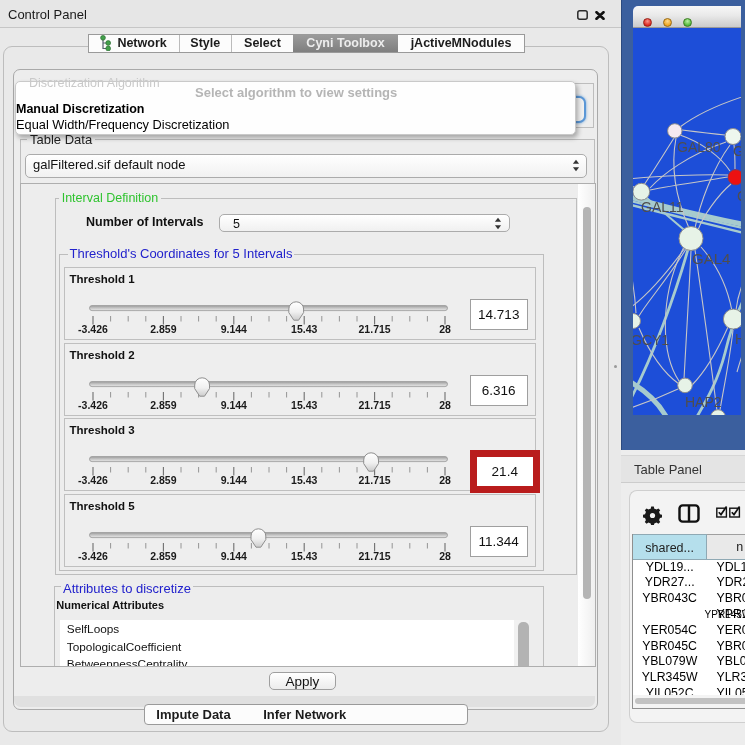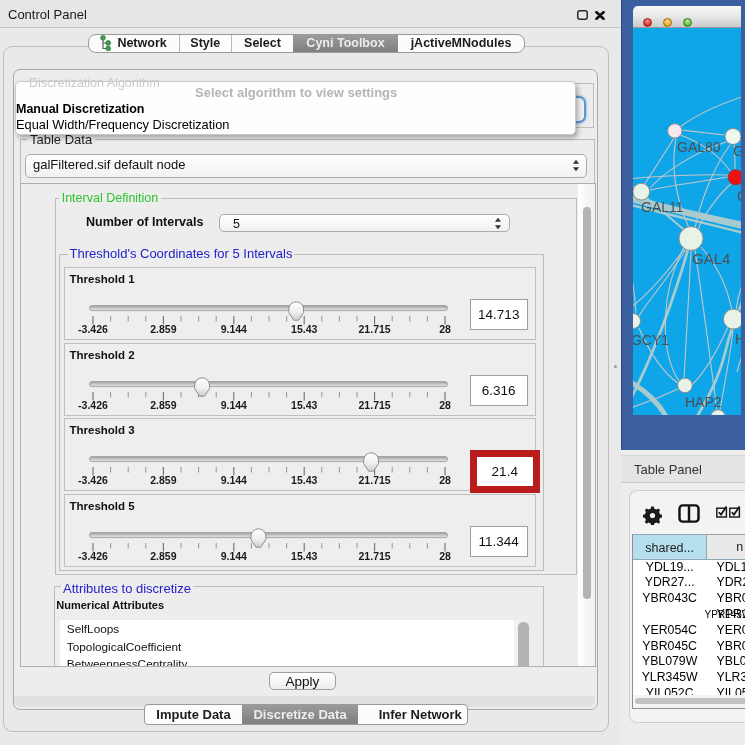--- a/index.html
+++ b/index.html
@@ -171,48 +171,47 @@
     <div class="abs" style="left:514px;top:620px;width:15px;height:46px;background:#f1f1f1;"></div>
     <div class="abs" style="left:517.5px;top:621.8px;width:11px;height:45px;background:#b3b3b3;border-radius:5px 5px 0 0;"></div>
  </div>
 </div>
 
 <div class="abs" style="left:578px;top:184px;width:17px;height:482px;background:linear-gradient(90deg,#ffffff,#efefef);"></div>
 <div class="abs" style="left:582.6px;top:207px;width:8.6px;height:392px;background:#b4b4b4;border-radius:5px;"></div>
 
 <div class="abs" style="left:268.8px;top:672.4px;width:67px;height:17.8px;background:linear-gradient(#ffffff,#ececec);border:1px solid #9f9f9f;border-radius:5px;font-size:13.5px;color:#111;text-align:center;line-height:17.8px;box-sizing:border-box;">Apply</div>
 
-<div style="position:absolute;left:87.5px;top:33.5px;width:437.5px;height:19.5px;background:#fcfcfc;border:1px solid #9a9a9a;border-radius:8px;overflow:hidden;display:flex;box-sizing:border-box;">
+<div style="position:absolute;left:87.5px;top:33.5px;width:437.5px;height:19.5px;background:#fcfcfc;border:1px solid #9a9a9a;border-radius:0;overflow:hidden;display:flex;box-sizing:border-box;">
     <div style="width:90.1px;height:100%;color:#1c1c1c;display:flex;align-items:center;justify-content:center;font-size:12.5px;font-weight:bold;box-sizing:border-box;flex-shrink:0;"><svg width="11" height="16" viewBox="0 0 11 16" style="margin-right:6px;">
         <path d="M3,3 L3,14 M3,8 L8,8 M3,13.5 L8,13.5" stroke="#55606e" stroke-width="1.2" fill="none"></path>
         <circle cx="3" cy="2.8" r="2.4" fill="#43a04b" stroke="#2c6e33" stroke-width="0.7"></circle>
         <circle cx="8.2" cy="8" r="2.4" fill="#43a04b" stroke="#2c6e33" stroke-width="0.7"></circle>
         <circle cx="8.2" cy="13.5" r="2.4" fill="#43a04b" stroke="#2c6e33" stroke-width="0.7"></circle>
       </svg>Network</div>
     <div style="width:52.4px;height:100%;color:#1c1c1c;border-left:1px solid #bbbbbb;display:flex;align-items:center;justify-content:center;font-size:12.5px;font-weight:bold;box-sizing:border-box;flex-shrink:0;">Style</div>
     <div style="width:62.0px;height:100%;color:#1c1c1c;border-left:1px solid #bbbbbb;display:flex;align-items:center;justify-content:center;font-size:12.5px;font-weight:bold;box-sizing:border-box;flex-shrink:0;">Select</div>
     <div style="width:105.0px;height:100%;background:linear-gradient(#9b9b9b,#7f7f7f);color:#ededed;display:flex;align-items:center;justify-content:center;font-size:12.5px;font-weight:bold;box-sizing:border-box;flex-shrink:0;">Cyni Toolbox</div>
     <div style="width:126.0px;height:100%;color:#1c1c1c;display:flex;align-items:center;justify-content:center;font-size:12.5px;font-weight:bold;box-sizing:border-box;flex-shrink:0;">jActiveMNodules</div>
   </div>
 <div style="position:absolute;left:143.7px;top:703.5px;width:324.0px;height:21.5px;background:#fcfcfc;border:1px solid #9a9a9a;border-radius:4px;overflow:hidden;display:flex;box-sizing:border-box;">
     <div style="width:97.6px;height:100%;color:#1c1c1c;display:flex;align-items:center;justify-content:center;font-size:13px;font-weight:bold;box-sizing:border-box;flex-shrink:0;">Impute Data</div>
-    <div style="width:115.5px;height:100%;background:linear-gradient(#9b9b9b,#7f7f7f);color:#ededed;display:flex;align-items:center;justify-content:center;font-size:13px;font-weight:bold;box-sizing:border-box;flex-shrink:0;">Discretize Data</div>
     <div style="width:109.0px;height:100%;color:#1c1c1c;display:flex;align-items:center;justify-content:center;font-size:13px;font-weight:bold;box-sizing:border-box;flex-shrink:0;margin-left:8px;">Infer Network</div>
   </div>
 
 <div class="abs" style="left:15px;top:81px;width:561px;height:53.5px;background:#fefefe;border:1px solid #c9c9c9;border-radius:5px;box-shadow:2px 3px 5px rgba(0,0,0,0.3);box-sizing:border-box;"></div>
 <div class="abs" style="left:29px;top:76px;font-size:12.5px;color:#c9c9c9;">Discretization Algorithm</div>
 <div class="abs" style="left:195px;top:85px;font-size:13px;font-weight:bold;color:#b5b5b5;">Select algorithm to view settings</div>
 <div class="abs" style="left:16px;top:102px;font-size:12.5px;font-weight:bold;color:#000;">Manual Discretization</div>
 <div class="abs" style="left:16px;top:117px;font-size:12.8px;color:#000;">Equal Width/Frequency Discretization</div>
 
 <div class="abs" style="left:614px;top:365px;width:3px;height:3px;border-radius:50%;background:#9a9a9a;"></div>
 
 <div class="abs" style="left:621px;top:0;width:124px;height:450px;background:#3b5f9e;border-left:1px solid #2c4a80;box-sizing:border-box;"></div>
-<div class="abs" style="left:633px;top:5.5px;width:108px;height:409.5px;background:#0ea5e9;border-radius:5px 0 0 0;overflow:hidden;">
+<div class="abs" style="left:633px;top:5.5px;width:108px;height:409.5px;background:#1d4ed8;border-radius:5px 0 0 0;overflow:hidden;">
   <div class="abs" style="left:0;top:0;width:112px;height:21.5px;background:linear-gradient(#f7f7f7,#e9e9e9 45%,#cbcbcb);border-bottom:1px solid #999;"></div>
   <div style="position:absolute;left:9.5px;top:12px;width:9px;height:9px;border-radius:50%;background:radial-gradient(circle at 50% 32%, #f7938d 0%, #da251c 70%);border:1px solid #9a1f15;box-sizing:border-box;"></div>
   <div style="position:absolute;left:29.5px;top:12px;width:9px;height:9px;border-radius:50%;background:radial-gradient(circle at 50% 32%, #fdd98f 0%, #efa51f 70%);border:1px solid #9a6a10;box-sizing:border-box;"></div>
   <div style="position:absolute;left:49.5px;top:12px;width:9px;height:9px;border-radius:50%;background:radial-gradient(circle at 50% 32%, #baefa6 0%, #52b637 70%);border:1px solid #3a7d20;box-sizing:border-box;"></div>
   <div class="abs" style="left:0;top:22px;width:112px;height:388px;">
       <svg width="112" height="388" viewBox="0 0 112 388" style="position:absolute;left:0;top:0">
         <path d="M -6,168 C 30,179 75,189 118,198" stroke="#a7cbce" stroke-width="5.0" fill="none"></path>
         <path d="M -6,172 C 40,184 80,193 118,202" stroke="#a7cbce" stroke-width="2.2" fill="none"></path>
         <path d="M -6,176 C 35,187 78,196 118,207" stroke="#a7cbce" stroke-width="2.4" fill="none"></path>
         <path d="M 8,165 C 28,182 44,196 56,206" stroke="#a7cbce" stroke-width="2.0" fill="none"></path>

